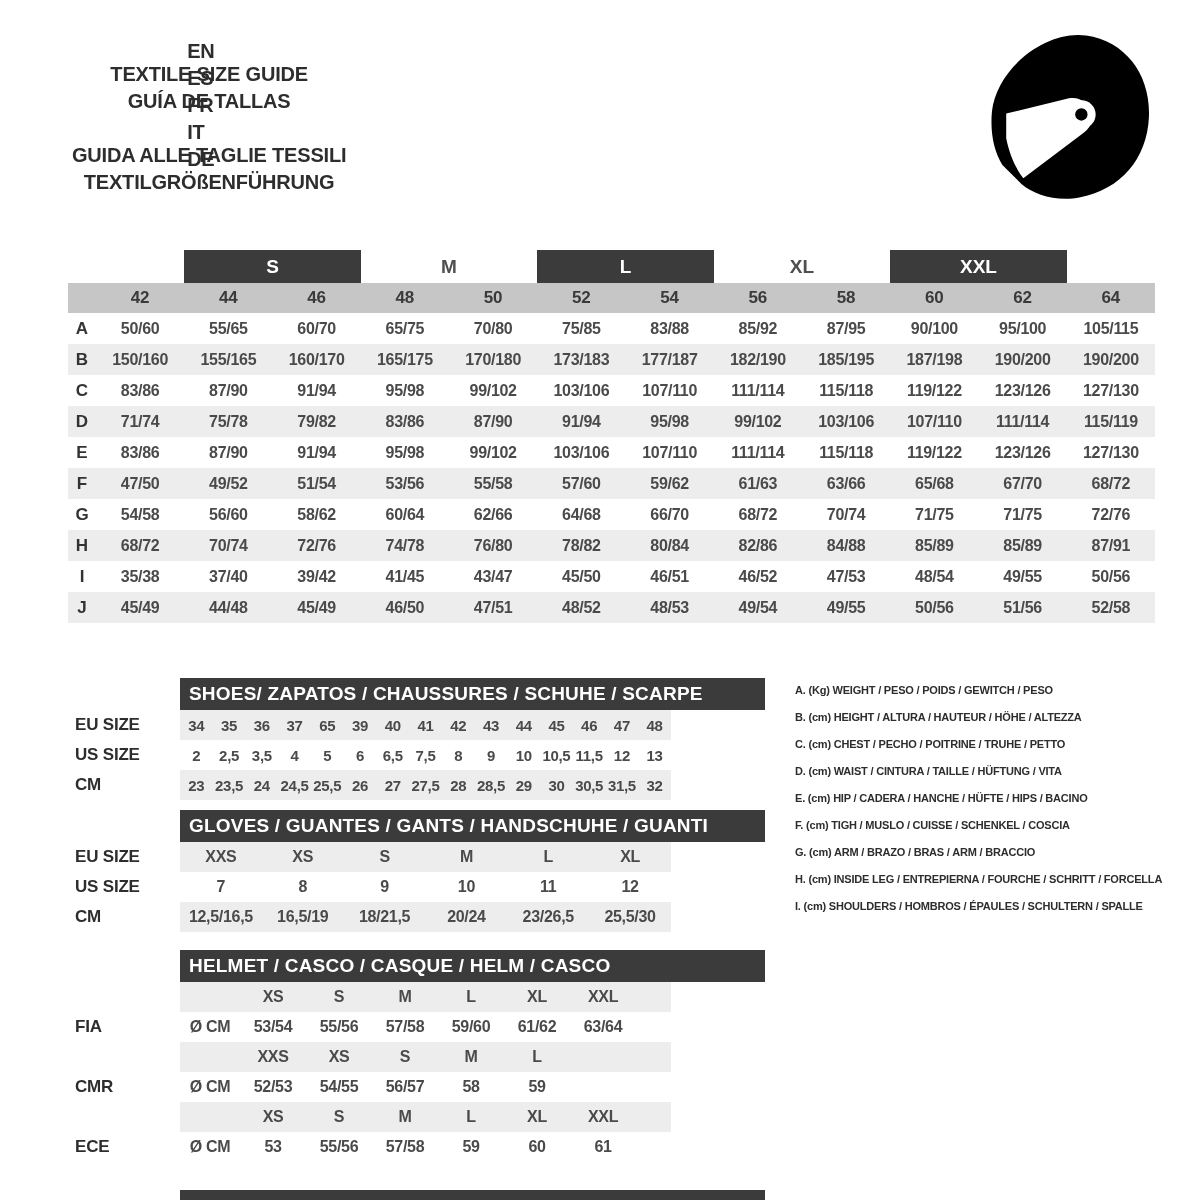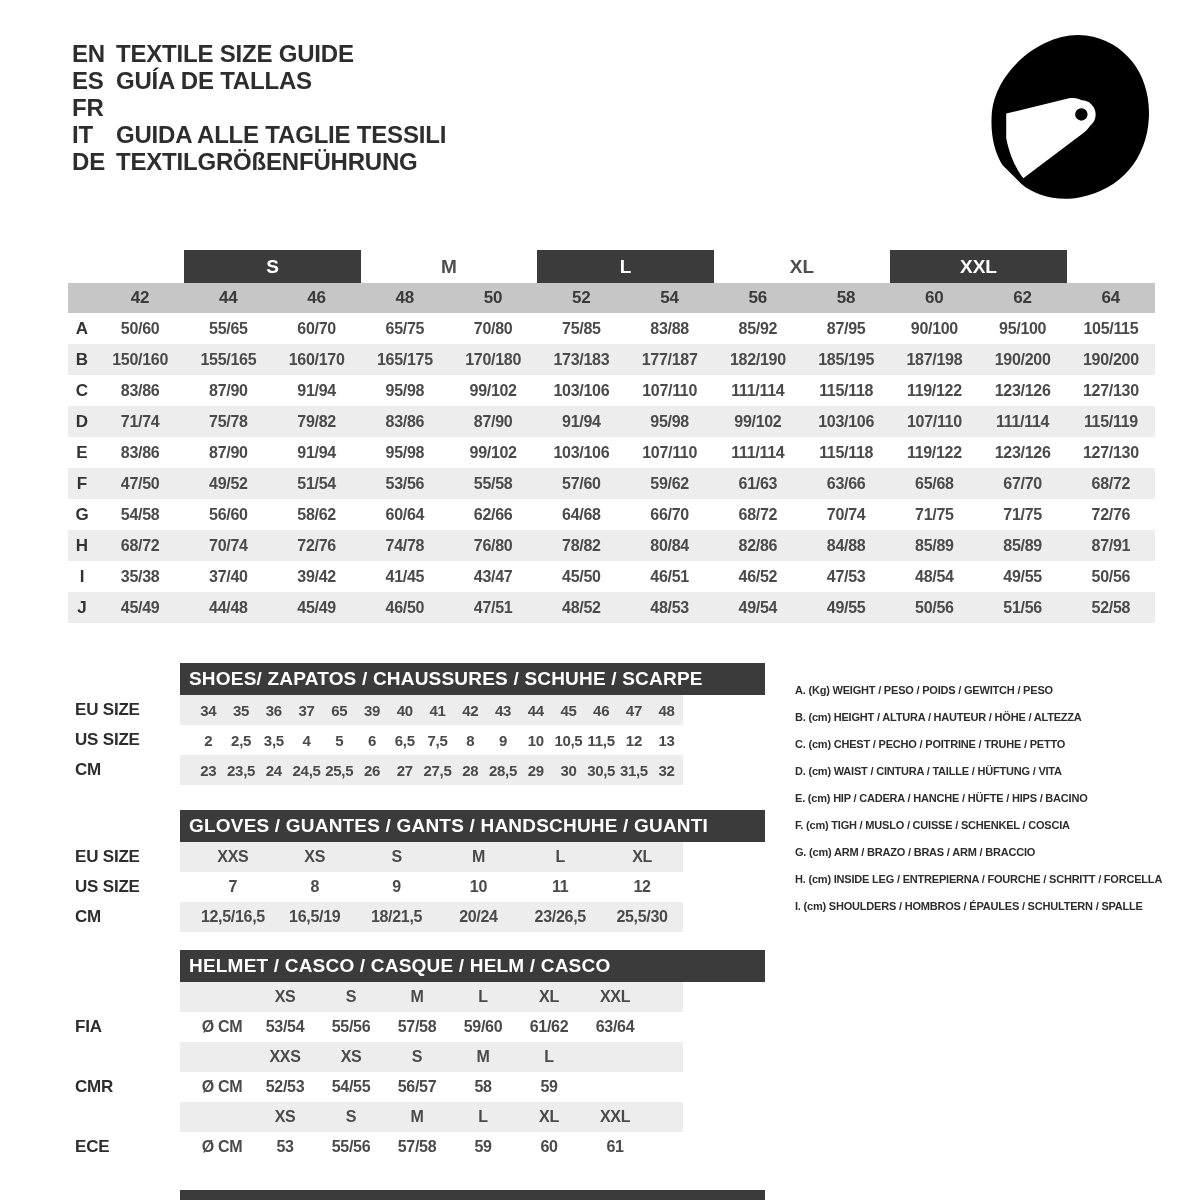--- a/index.html
+++ b/index.html
@@ -7,21 +7,21 @@
     width:1200px;height:1200px;position:relative;background:#ffffff;
     font-family:"Liberation Sans",sans-serif;color:#3d3d3d;overflow:hidden;
     -webkit-font-smoothing:antialiased;
   }
   .abs{position:absolute;}
   .dark{background:#3b3b3b;color:#ffffff;}
   .stripe{background:#ededed;}
 
   
   #lang-block{left:72px;top:40px;}
-  .lang-row{display:flex;height:27px;align-items:center;font-weight:700;font-size:24px;color:#2d2d2d;letter-spacing:-0.2px;}
+  .lang-row{display:flex;height:27px;align-items:center;font-weight:700;font-size:20px;color:#2d2d2d;letter-spacing:-0.2px;flex-direction:column;}
   .lang-code{width:44px;}
   .lang-title{white-space:nowrap;}
 
   
   #helmet-icon{left:973px;top:26px;width:192px;height:176px;}
 
   
   #main-table{left:68px;top:250px;width:1087px;}
   .grid-row{display:grid;grid-template-columns:28px repeat(12,1fr);align-items:center;text-align:center;}
   .group-row{height:33px;}
@@ -31,21 +31,21 @@
   .num-cell{font-size:17px;font-weight:700;color:#3a3a3a;letter-spacing:-0.2px;}
   .data-row{height:31px;}
   .letter-cell{font-size:17px;font-weight:700;color:#333333;}
   .val-cell{font-size:16px;font-weight:700;color:#4a4a4a;letter-spacing:-0.3px;white-space:nowrap;}
 
   
   .section{left:68px;width:697px;}
   .sec-title{margin-left:112px;height:32px;line-height:32px;padding-left:9px;font-size:19px;font-weight:700;letter-spacing:0.2px;white-space:nowrap;}
   .sec-row{display:flex;height:30px;}
   .sec-label{width:112px;display:flex;align-items:center;padding-left:7px;box-sizing:border-box;font-size:17px;font-weight:700;color:#2d2d2d;letter-spacing:-0.2px;}
-  .sec-cells{width:491px;display:grid;align-items:center;text-align:center;padding-left:12px;}
+  .sec-cells{width:491px;display:grid;align-items:center;text-align:center;}
   .cells-15{grid-template-columns:repeat(15,1fr);}
   .cells-6{grid-template-columns:repeat(6,1fr);}
   .cells-helmet{grid-template-columns:60px repeat(6,66px) 1fr;}
   .sec-cell{font-size:15px;font-weight:700;color:#4a4a4a;letter-spacing:-0.3px;white-space:nowrap;}
   .sec-cell.md{font-size:16px;}
 
   
   #legend{left:795px;top:677px;width:382px;}
   .legend-item{font-size:11px;font-weight:700;line-height:27px;color:#2d2d2d;letter-spacing:-0.2px;}
 
@@ -255,21 +255,21 @@
       <div class="val-cell">48/52</div>
       <div class="val-cell">48/53</div>
       <div class="val-cell">49/54</div>
       <div class="val-cell">49/55</div>
       <div class="val-cell">50/56</div>
       <div class="val-cell">51/56</div>
       <div class="val-cell">52/58</div>
     </div>
   </div>
 
-<div id="shoes-section" class="abs section" style="top:663px">
+<div id="shoes-section" class="abs section" style="top:678px">
   <div class="sec-title dark">SHOES/ ZAPATOS / CHAUSSURES / SCHUHE / SCARPE</div>
   <div id="shoes-rows">
       <div class="sec-row">
         <div class="sec-label">EU SIZE</div>
         <div class="sec-cells cells-15 stripe">
           <div class="sec-cell ">34</div>
           <div class="sec-cell ">35</div>
           <div class="sec-cell ">36</div>
           <div class="sec-cell ">37</div>
           <div class="sec-cell ">65</div>

